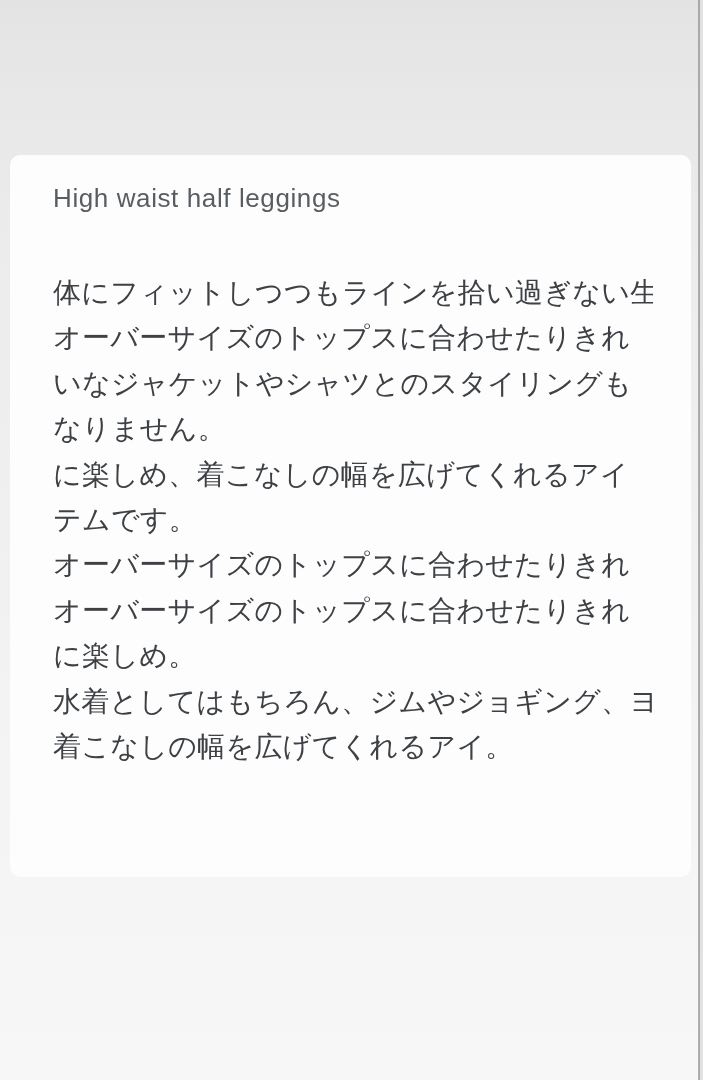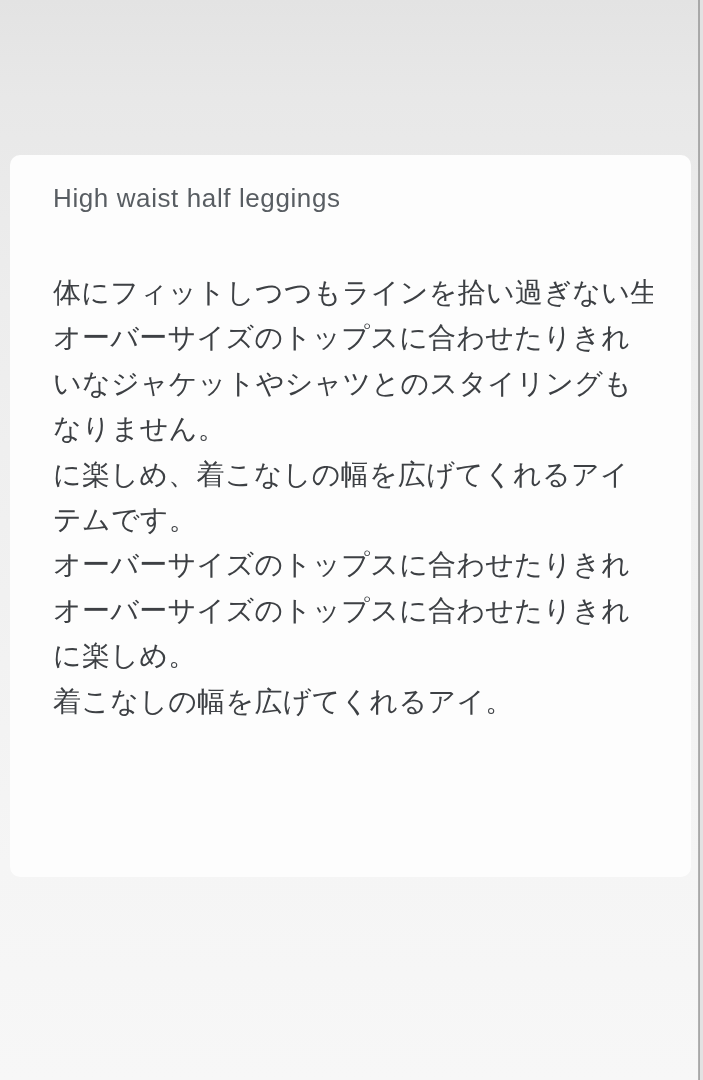--- a/index.html
+++ b/index.html
@@ -78,16 +78,17 @@
 
     <div class="description-line">体にフィットしつつもラインを拾い過ぎない生</div>
         <div class="description-line">オーバーサイズのトップスに合わせたりきれ</div>
         <div class="description-line">いなジャケットやシャツとのスタイリングも</div>
         <div class="description-line">なりません。</div>
         <div class="description-line">に楽しめ、着こなしの幅を広げてくれるアイ</div>
         <div class="description-line">テムです。</div>
         <div class="description-line">オーバーサイズのトップスに合わせたりきれ</div>
         <div class="description-line">オーバーサイズのトップスに合わせたりきれ</div>
         <div class="description-line">に楽しめ。</div>
+        <div class="description-line">水着としてはもちろん、ジムやジョギング、ヨ</div>
         <div class="description-line">着こなしの幅を広げてくれるアイ。</div>
       </div>
   </section>
 </div>
 
 </body></html>

